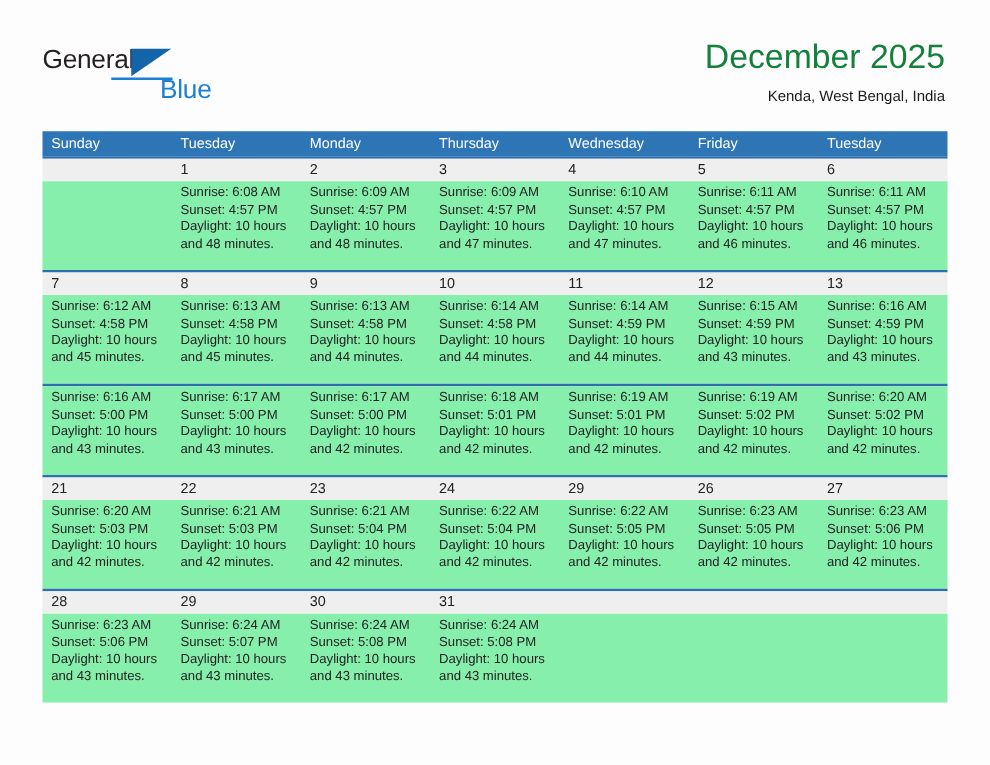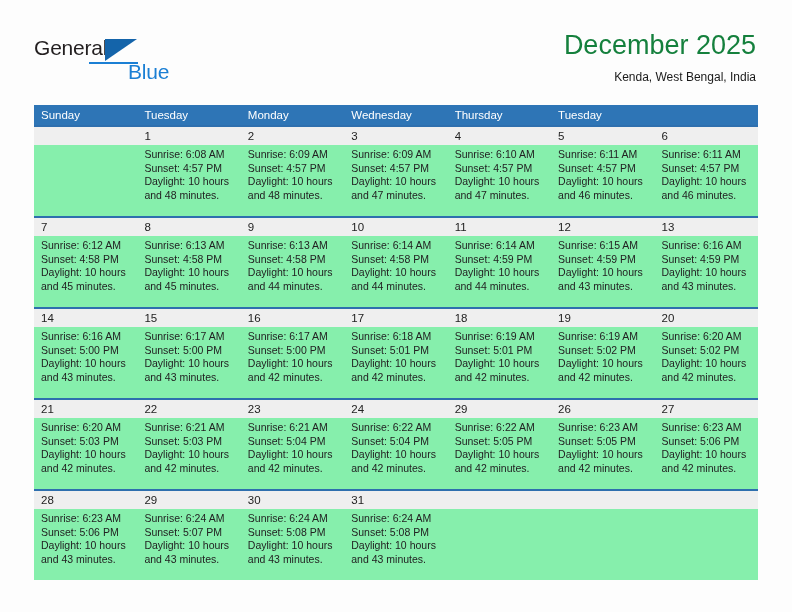--- a/index.html
+++ b/index.html
@@ -179,22 +179,23 @@
       <div class="cal-sub">Kenda, West Bengal, India</div>
     </div>
 
   </div>
 
   <div class="calendar">
     <div class="cal-row dow-row" id="dow-row">
         <div class="cal-col dow">Sunday</div>
         <div class="cal-col dow">Tuesday</div>
         <div class="cal-col dow">Monday</div>
+        <div class="cal-col dow">Thursday</div>
         <div class="cal-col dow">Wednesday</div>
-        <div class="cal-col dow">Thursday</div>
+        <div class="cal-col dow">Friday</div>
         <div class="cal-col dow">Tuesday</div>
       </div>
     <div id="weeks-host">
         <div class="week">
           <div class="week-rule"></div>
           <div class="cal-row daynum-row">
             <div class="cal-col daynum"></div>
             <div class="cal-col daynum">1</div>
             <div class="cal-col daynum">2</div>
             <div class="cal-col daynum">3</div>
@@ -293,29 +294,20 @@
             <div class="cal-col detail">
               <span>Sunrise: 6:16 AM</span>
               <span>Sunset: 4:59 PM</span>
               <span>Daylight: 10 hours</span>
               <span>and 43 minutes.</span>
             </div>
           </div>
         </div>
         <div class="week">
           <div class="week-rule"></div>
-          <div class="cal-row daynum-row">
-            <div class="cal-col daynum">14</div>
-            <div class="cal-col daynum">15</div>
-            <div class="cal-col daynum">16</div>
-            <div class="cal-col daynum">17</div>
-            <div class="cal-col daynum">18</div>
-            <div class="cal-col daynum">19</div>
-            <div class="cal-col daynum">20</div>
-          </div>
           <div class="cal-row detail-row">
             <div class="cal-col detail">
               <span>Sunrise: 6:16 AM</span>
               <span>Sunset: 5:00 PM</span>
               <span>Daylight: 10 hours</span>
               <span>and 43 minutes.</span>
             </div>
             <div class="cal-col detail">
               <span>Sunrise: 6:17 AM</span>
               <span>Sunset: 5:00 PM</span>

